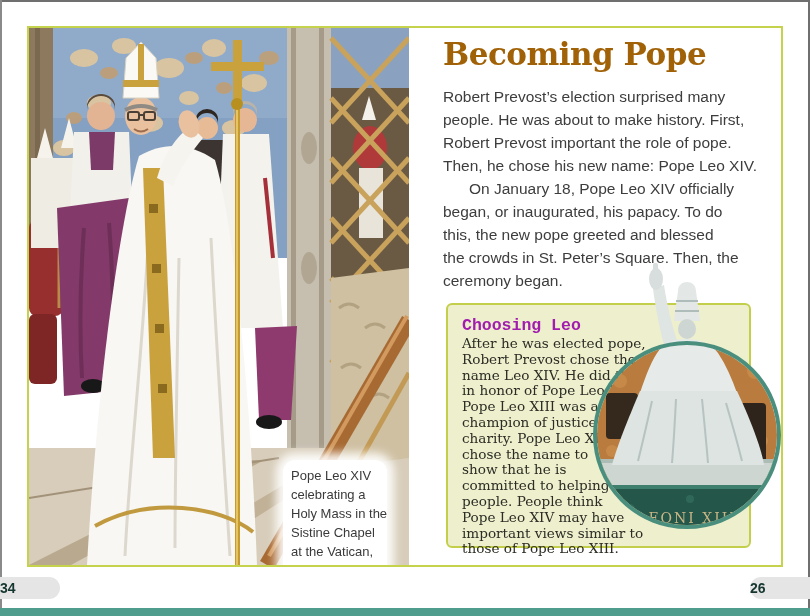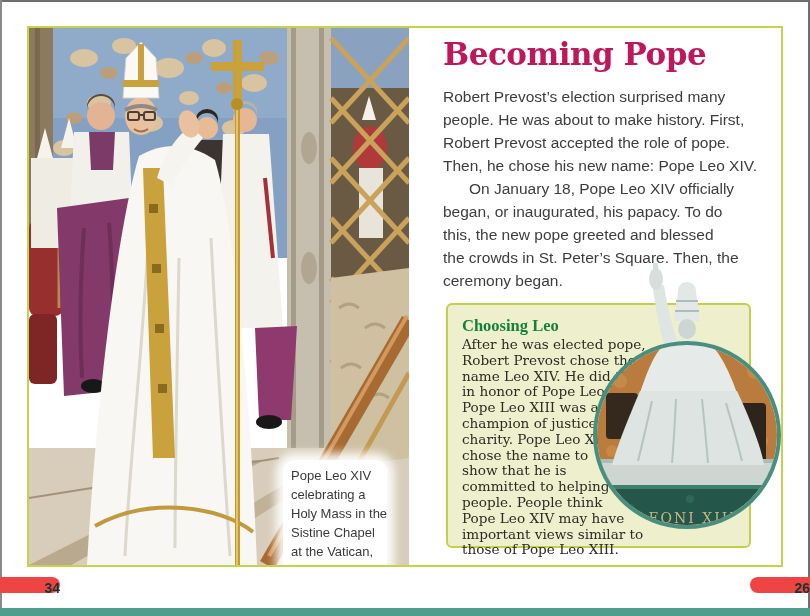--- a/index.html
+++ b/index.html
@@ -27,49 +27,49 @@
     background:#ffffff;border-radius:12px;
     box-shadow:0 0 10px 7px rgba(255,255,255,0.92);
     padding:6px 8px;box-sizing:border-box;
     font-size:13px;line-height:19px;color:#3a3a3a;white-space:pre;
   }
 
   
   .text-col{position:absolute;left:443px;top:36px;width:340px;}
   .article-title{
     margin:0 0 13px 0;font-family:"DejaVu Serif","Liberation Serif",serif;
-    font-weight:bold;font-size:31px;color:#be185d;letter-spacing:-0.5px;
+    font-weight:bold;font-size:31px;color:#a16207;letter-spacing:-0.5px;
   }
   .para{
     margin:0;font-size:15.5px;line-height:23px;color:#3d3d3d;white-space:pre;
   }
   .para2{text-indent:26px;}
 
   
   .sidebar-box{
     position:absolute;left:446px;top:303px;width:305px;height:245px;
     background:#edefcd;border:2px solid #c3cf4b;border-radius:6px;
     box-sizing:border-box;padding:11px 14px;
   }
   .sidebar-title{
-    margin:0 0 1px 0;font-family:Liberation Serif, serif;
-    font-weight:bold;font-size:16.5px;color:#15803d;
+    margin:0 0 1px 0;font-family:Liberation Mono, monospace;
+    font-weight:bold;font-size:16.5px;color:#a21caf;
   }
   .sidebar-body{
     margin:0;font-family:"DejaVu Serif","Liberation Serif",serif;
     font-size:13.6px;line-height:15.8px;color:#2c2c24;white-space:pre;
   }
 
   
   .statue{position:absolute;left:590px;top:261px;width:196px;height:290px;}
 
   
   .pill{
-    position:absolute;top:577px;width:60px;height:16px;background:#ef4444;
-    color:#15352f;font-weight:bold;font-size:14px;line-height:22px;text-align:right;
+    position:absolute;top:577px;width:60px;height:22px;background:#e5e5e5;
+    color:#15352f;font-weight:bold;font-size:14px;line-height:22px;text-align:left;
   }
   .pill-left{left:0;border-radius:0 11px 11px 0;}
   .pill-right{right:0;border-radius:11px 0 0 11px;}
   .bottom-bar{position:absolute;left:0;bottom:0;width:810px;height:8px;background:#4f9e8d;}
 </style>
 </head>
 <body>
 
 <div class="edge-top"></div>
 <div class="edge-left"></div>
@@ -208,21 +208,21 @@
 Holy Mass in the
 Sistine Chapel
 at the Vatican,
 May 9, 2025</div>
 </div>
 
 <div class="text-col">
   <h1 class="article-title">Becoming Pope</h1>
   <p class="para">Robert Prevost’s election surprised many
 people. He was about to make history. First,
-Robert Prevost accepted the role of pope.
+Robert Prevost important the role of pope.
 Then, he chose his new name: Pope Leo XIV.</p>
   <p class="para para2">On January 18, Pope Leo XIV officially
 began, or inaugurated, his papacy. To do
 this, the new pope greeted and blessed
 the crowds in St. Peter’s Square. Then, the
 ceremony began.</p>
 </div>
 
 <div class="sidebar-box">
   <h2 class="sidebar-title">Choosing Leo</h2>

